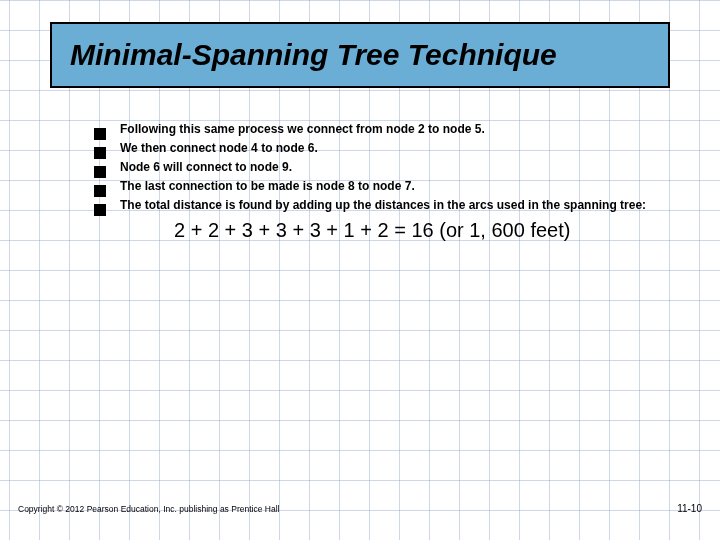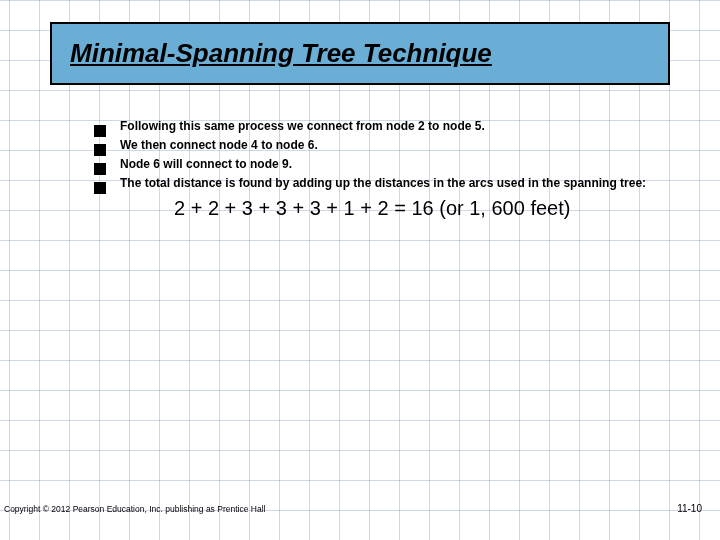--- a/index.html
+++ b/index.html
@@ -25,26 +25,25 @@
     inset: 0;
     padding: 22px 50px 0 50px;
   }
   .title-box {
     background: #6aaed6;
     border: 2px solid #000;
     padding: 14px 18px;
     margin-bottom: 34px;
   }
   .title {
-    font-size: 26px;
+    font-size: 30px;
     font-weight: bold;
     font-style: italic;
     color: #000;
     font-family: Arial, sans-serif;
-    text-decoration: underline;
   }
   .bullets {
     padding-left: 44px;
   }
   .bullet {
     position: relative;
     padding-left: 26px;
     font-size: 12px;
     line-height: 1.25;
     font-weight: bold;
@@ -64,21 +63,21 @@
   .equation {
     padding-left: 80px;
     font-size: 20px;
     font-weight: normal;
     font-family: Arial, sans-serif;
     line-height: 1.3;
   }
   .footer {
     position: absolute;
     bottom: 26px;
-    left: 4px;
+    left: 18px;
     right: 18px;
     display: flex;
     justify-content: space-between;
     align-items: flex-end;
     font-family: Arial, sans-serif;
   }
   .copyright {
     font-size: 8.5px;
     color: #000;
   }
@@ -95,20 +94,21 @@
 <div class="slide">
 
   <div class="title-box">
     <div class="title">Minimal-Spanning Tree Technique</div>
   </div>
 
   <div class="bullets">
     <div class="bullet">Following this same process we connect from node 2 to node 5.</div>
     <div class="bullet">We then connect node 4 to node 6.</div>
     <div class="bullet">Node 6 will connect to node 9.</div>
+    <div class="bullet">The last connection to be made is node 8 to node 7.</div>
     <div class="bullet">The total distance is found by adding up the distances in the arcs used in the spanning tree:</div>
     <div class="equation">2 + 2 + 3 + 3 + 3 + 1 + 2 = 16 (or 1, 600 feet)</div>
   </div>
 
 </div>
 
 <div class="footer">
   <div class="copyright">Copyright © 2012 Pearson Education, Inc. publishing as Prentice Hall</div>
   <div class="pagenum">11-10</div>
 </div>

